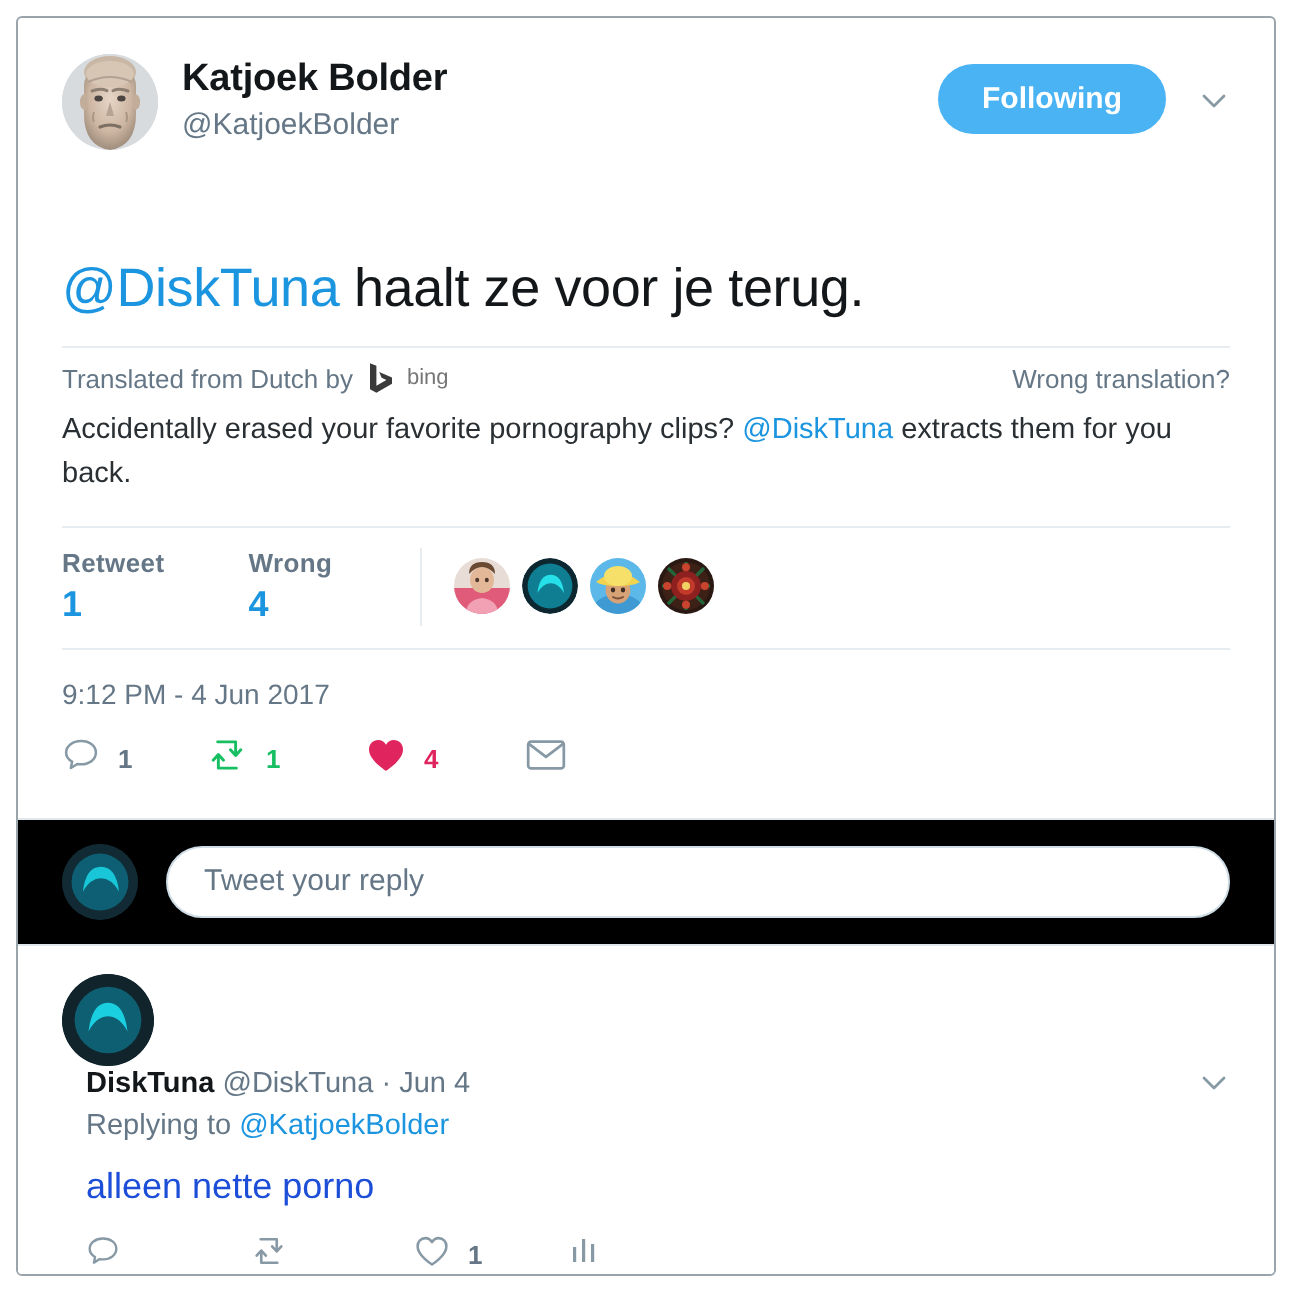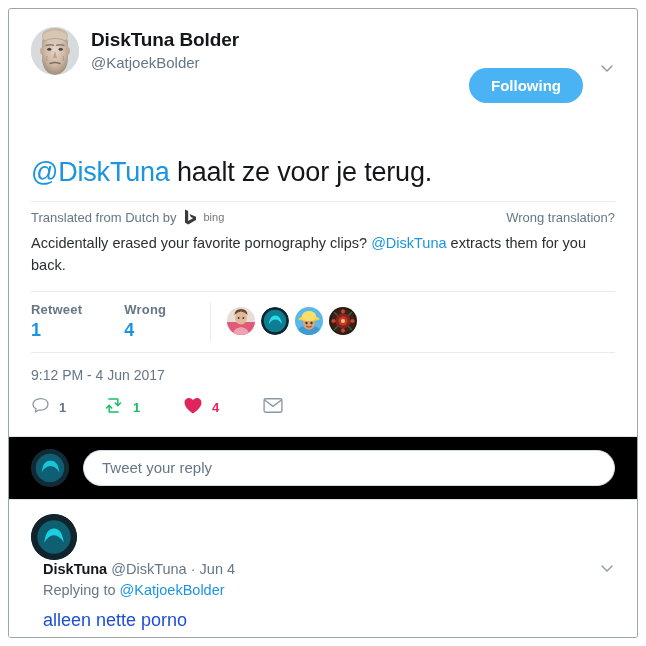--- a/index.html
+++ b/index.html
@@ -75,21 +75,20 @@
   .follow-btn {
     background: #4ab3f4;
     color: #ffffff;
     border: none;
     border-radius: 100px;
     font-size: 15px;
     font-weight: bold;
     padding: 9px 22px;
     cursor: pointer;
     font-family: "Liberation Sans", sans-serif;
-    margin-top: 36px;
   }
   .caret {
     margin-left: 16px;
     color: #8899a6;
     cursor: pointer;
     display: inline-flex;
   }
 
   .tweet-text {
     margin-top: 16px;
@@ -313,21 +312,21 @@
             <ellipse cx="29.7" cy="22.2" rx="2.1" ry="1.5" fill="#4b4440"></ellipse>
             <path d="M24 24 l-2 7 l4 0 z" fill="#b8a392"></path>
             <path d="M19 36.5 q5 -2 10 0" stroke="#7d6f64" stroke-width="1.6" fill="none" stroke-linecap="round"></path>
             <path d="M13 14 q11 -5 22 0" stroke="#b3a294" stroke-width="1" fill="none"></path>
             <path d="M16 29 q-1 3 0 5" stroke="#a99685" stroke-width="1" fill="none"></path>
             <path d="M32 29 q1 3 0 5" stroke="#a99685" stroke-width="1" fill="none"></path>
           </svg>
         </div>
 
         <div class="name-block">
-          <div class="display-name">DiskTuna Bolder</div>
+          <div class="display-name">Katjoek Bolder</div>
           <div class="handle">@KatjoekBolder</div>
         </div>
 
         <div class="follow-wrap">
           <button class="follow-btn">Following</button>
           <span class="caret">
             <svg width="16" height="16" viewBox="0 0 16 16" fill="none">
               <path d="M3 6 L8 11 L13 6" stroke="#8899a6" stroke-width="1.4" stroke-linecap="round" stroke-linejoin="round"></path>
             </svg>
           </span>

